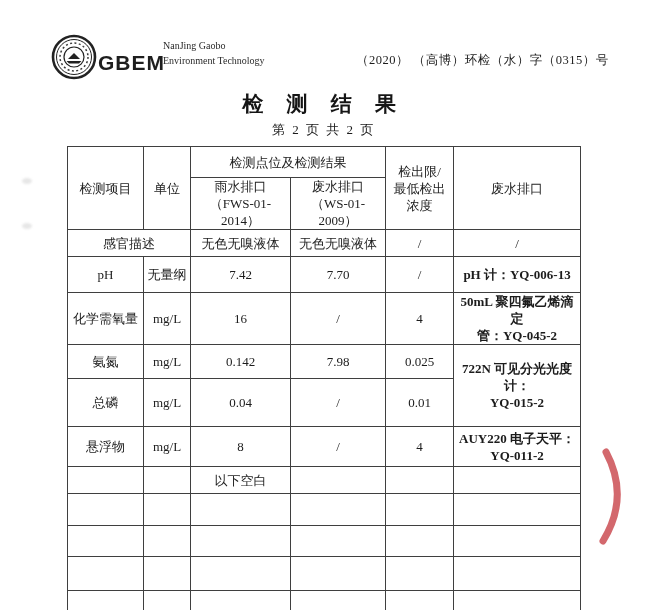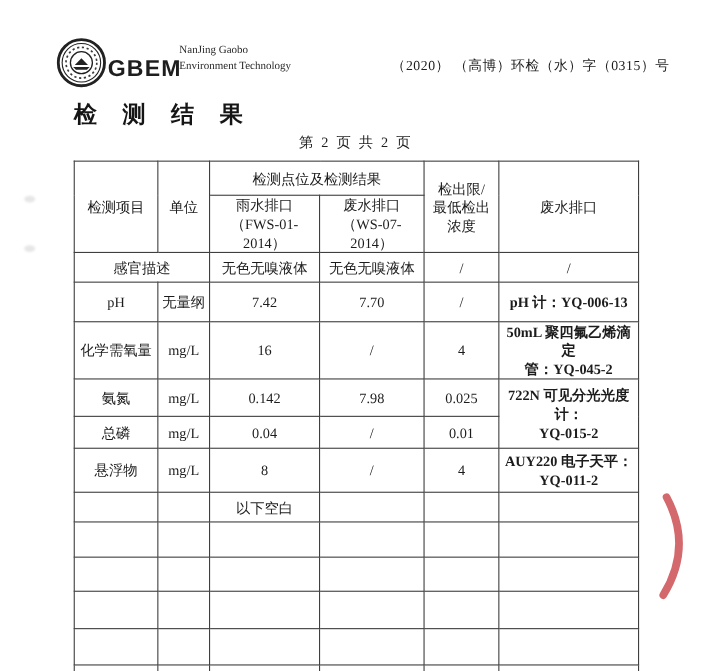--- a/index.html
+++ b/index.html
@@ -26,20 +26,21 @@
   }
   .report-no {
     left: 356px; top: 52px;
     font-size: 12.5px; letter-spacing: 0.5px; color: #1c1c1c;
     white-space: nowrap;
   }
 
   
   .doc-title {
     left: 67px; top: 90px; width: 513px;
+    text-align: center;
     font-size: 21px; font-weight: bold; letter-spacing: 9px; color: #151515;
   }
   .page-indicator {
     left: 67px; top: 121px; width: 513px;
     text-align: center;
     font-size: 13px; letter-spacing: 2px; color: #1c1c1c;
   }
 
   
   table.results {
@@ -105,21 +106,21 @@
       </td>
       <td rowspan="2">废水排口</td>
     </tr>
     <tr style="height:41px">
       <td class="small-head">
         <div>雨水排口</div>
         <div>（FWS-01-2014）</div>
       </td>
       <td class="small-head">
         <div>废水排口</div>
-        <div>（WS-07-2014）</div>
+        <div>（WS-01-2009）</div>
       </td>
     </tr>
 
     <tr style="height:27px">
       <td colspan="2">感官描述</td>
       <td>无色无嗅液体</td>
       <td>无色无嗅液体</td>
       <td>/</td>
       <td>/</td>
     </tr>
@@ -150,21 +151,21 @@
       <td>mg/L</td>
       <td>0.142</td>
       <td>7.98</td>
       <td>0.025</td>
       <td rowspan="2" class="inst-cell">
         <div>722N 可见分光光度计：</div>
         <div>YQ-015-2</div>
       </td>
     </tr>
 
-    <tr style="height:29px">
+    <tr style="height:48px">
       <td>总磷</td>
       <td>mg/L</td>
       <td>0.04</td>
       <td>/</td>
       <td>0.01</td>
     </tr>
 
     <tr style="height:40px">
       <td>悬浮物</td>
       <td>mg/L</td>

